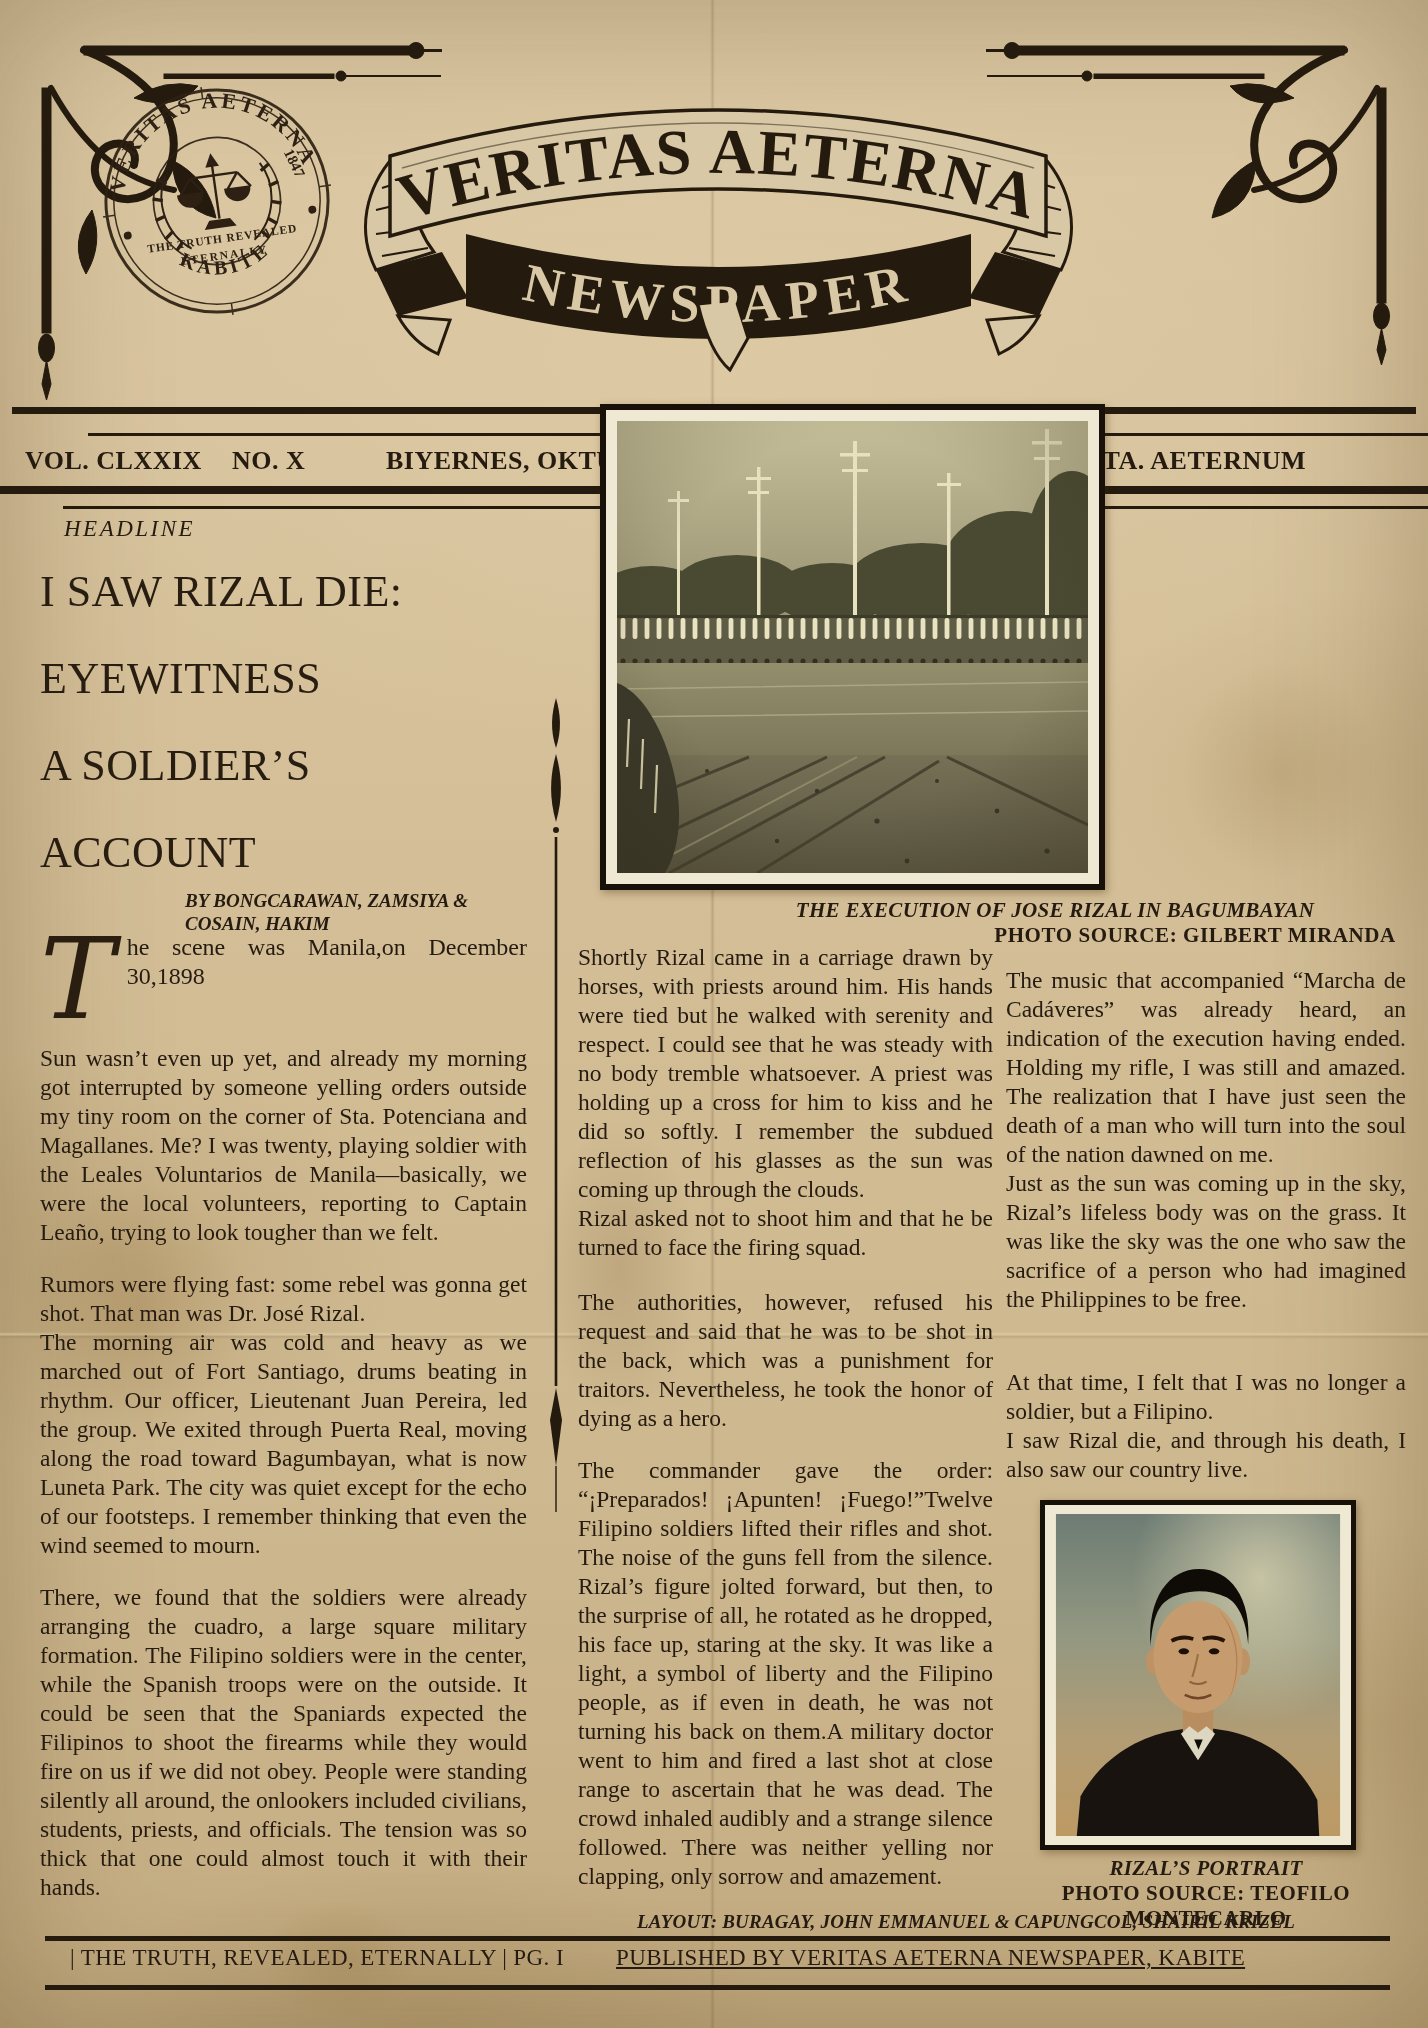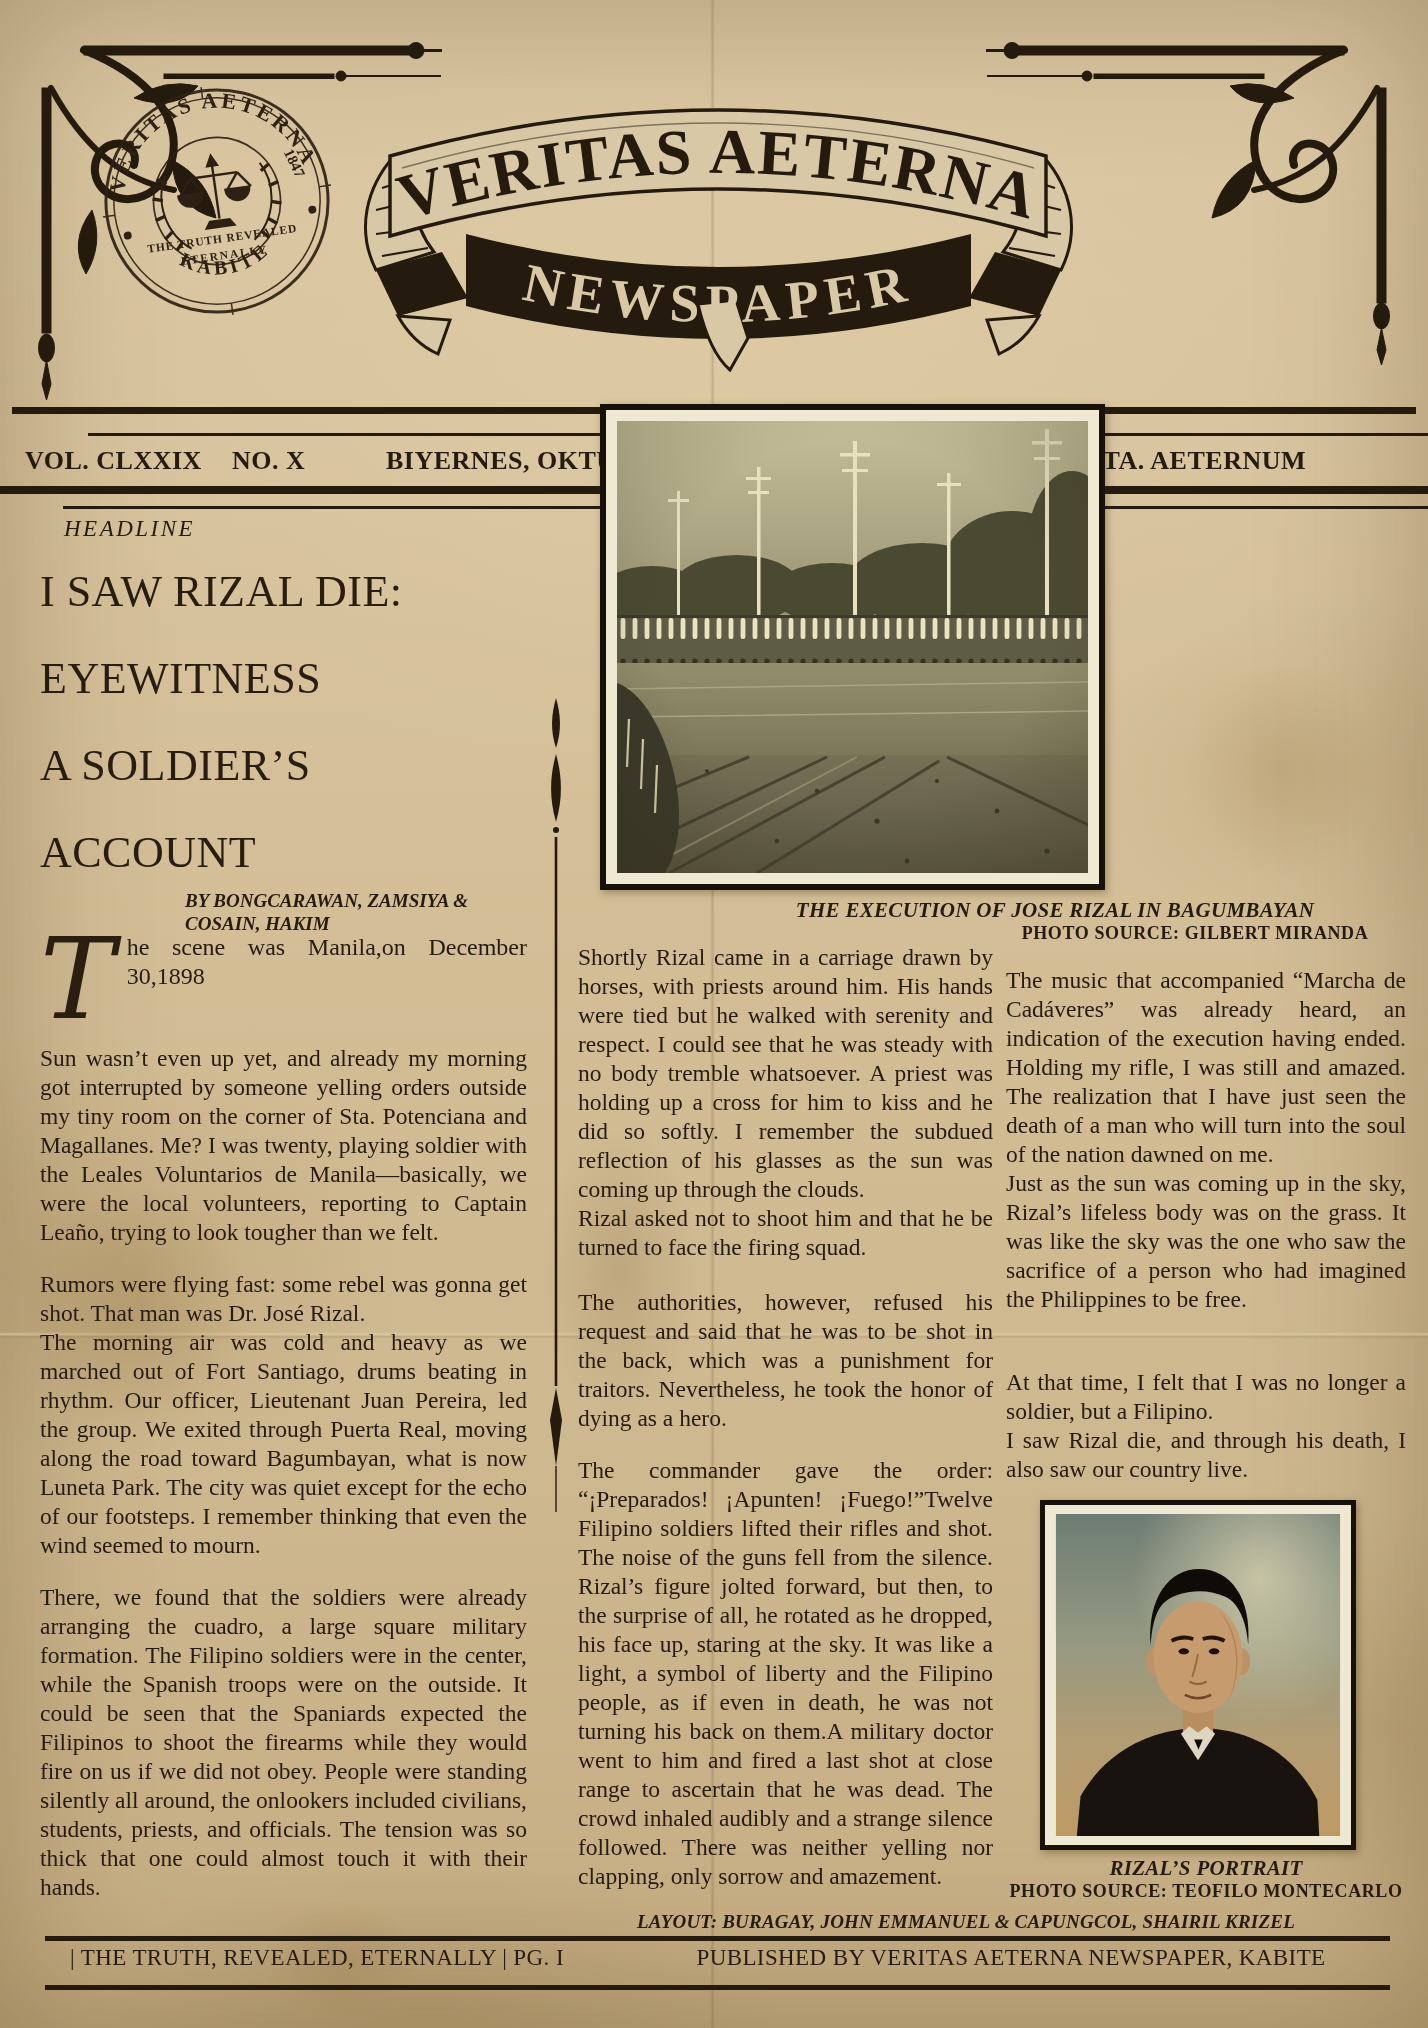--- a/index.html
+++ b/index.html
@@ -23,21 +23,21 @@
   .headline{position:absolute;font-size:44px;line-height:87px;letter-spacing:.5px;font-weight:500;color:#281d11;white-space:nowrap;}
   .byline{position:absolute;text-align:left;font-weight:bold;font-style:italic;font-size:19px;line-height:23px;}
   .bodycol{position:absolute;font-size:23.5px;line-height:29px;text-align:justify;}
   .bodycol p{margin:0 0 23px 0;white-space:pre-line;}
   .lede{position:absolute;font-size:24px;line-height:29px;text-align:justify;overflow:hidden;}
   .dropcap{float:left;font-family:"DejaVu Serif",serif;font-style:italic;font-size:112px;line-height:.76;
     margin:4px 12px 0 0;color:#2a1e10;}
   .photo-frame{position:absolute;border:6px solid #17110a;background:#efe8d2;padding:11px;box-shadow:2px 3px 8px rgba(60,40,10,.35);}
   .photo-frame svg{display:block;}
   .cap{position:absolute;text-align:center;font-weight:bold;font-style:italic;font-size:21px;letter-spacing:.3px;}
-  .src{position:absolute;text-align:center;font-weight:bold;font-size:18px;letter-spacing:.6px;font-family:"Liberation Serif",serif;}
+  .src{position:absolute;text-align:center;font-weight:bold;font-size:21px;letter-spacing:.6px;font-family:"Liberation Serif",serif;}
   .credit{position:absolute;text-align:center;font-weight:bold;font-style:italic;font-size:19px;letter-spacing:.2px;}
   .footer-text{position:absolute;font-size:23px;letter-spacing:.4px;white-space:nowrap;}
   .crease-v{position:absolute;left:710px;top:0;width:5px;height:2028px;
     background:linear-gradient(to right,transparent,rgba(96,74,42,.20),transparent);}
   .crease-h{position:absolute;left:0;top:1332px;width:1428px;height:7px;
     background:linear-gradient(to bottom,transparent,rgba(230,215,175,.5),rgba(96,74,42,.15),transparent);}
   .stain{position:absolute;border-radius:50%;}
 </style>
 </head>
 <body>
@@ -334,16 +334,16 @@
   </div>
   <div>
     <div class="cap" style="left:1006px;top:1856px;width:400px;">RIZAL’S PORTRAIT</div>
     <div class="src" style="left:1006px;top:1881px;width:400px;">PHOTO SOURCE: TEOFILO MONTECARLO</div>
   </div>
 
   <div class="credit" style="left:578px;top:1911px;width:776px;">LAYOUT: BURAGAY, JOHN EMMANUEL &amp; CAPUNGCOL, SHAIRIL KRIZEL</div>
 
   <div class="rule" style="left:45px;top:1936px;width:1345px;height:5px;"></div>
   <div class="footer-text" style="left:70px;top:1945px;">| THE TRUTH, REVEALED, ETERNALLY | PG. I</div>
-  <div class="footer-text" style="left:616px;top:1945px;width:790px;text-align:center;">PUBLISHED BY VERITAS AETERNA NEWSPAPER, KABITE</div>
+  <div class="footer-text" style="left:616px;top:1945px;width:790px;text-align:left;text-decoration:underline;">PUBLISHED BY VERITAS AETERNA NEWSPAPER, KABITE</div>
   <div class="rule" style="left:45px;top:1985px;width:1345px;height:5px;"></div>
 
 </div>
 
 </body></html>

